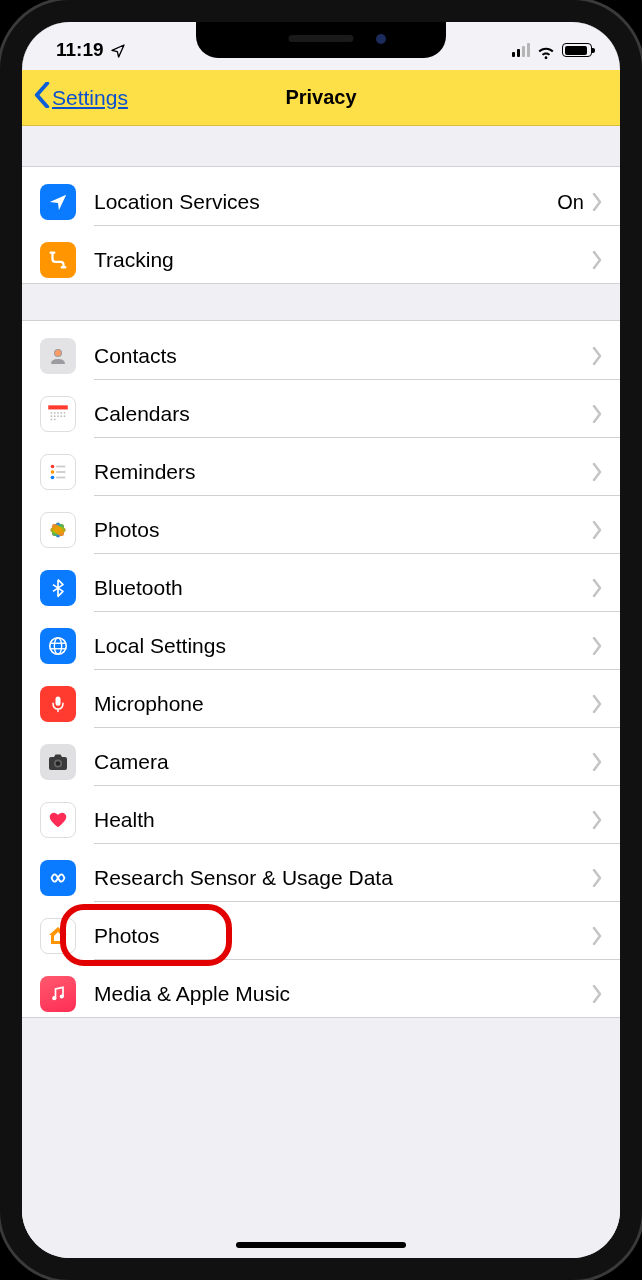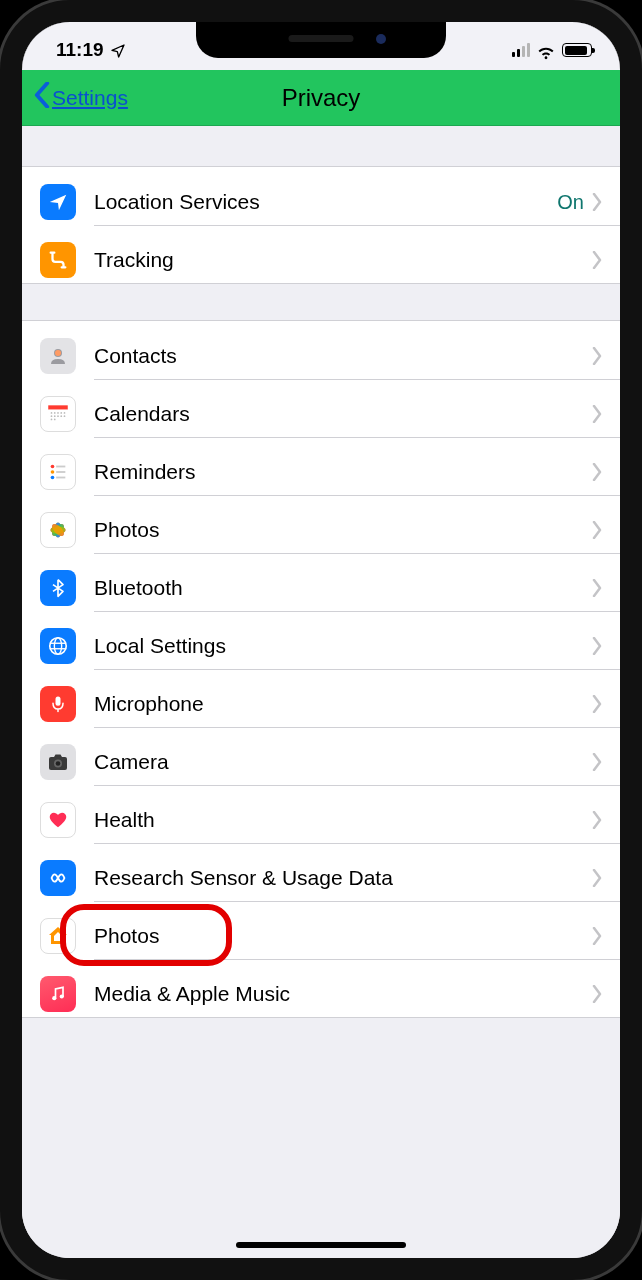--- a/index.html
+++ b/index.html
@@ -102,40 +102,40 @@
   }
   .battery-fill { position:absolute; left:1.5px; top:1.5px; bottom:1.5px; width:80%; background:#000; border-radius:2px; }
 
   .nav-bar {
     height: 56px;
     position: relative;
     display: flex;
     align-items: center;
     justify-content: center;
     border-bottom: 0.5px solid rgba(0,0,0,0.15);
-    background: #22c55e;
+    background: #fde047;
   }
   .back-btn {
     position: absolute;
     left: 12px;
     display: flex;
     align-items: center;
     gap: 2px;
     color: #0066cc;
     font-size: 21px;
   }
   .back-chevron { width: 16px; height: 26px; }
   .back-label {
     text-decoration: underline;
     font-size: 21px;
     color: #0a4fd0;
   }
   .nav-title {
-    font-size: 24px;
-    font-weight: 400;
+    font-size: 20px;
+    font-weight: 700;
     color: #000;
   }
 
   .content {
     flex: 1;
     overflow: hidden;
     background: #efeff4;
   }
   .section-gap { height: 40px; background: #efeff4; }
   .section-gap.small { height: 36px; }
@@ -169,21 +169,21 @@
   .row-label {
     font-size: 21px;
     color: #000;
     flex: 1;
     white-space: nowrap;
     overflow: hidden;
     text-overflow: ellipsis;
   }
   .row-value {
     font-size: 20px;
-    color: #0f766e;
+    color: #000000;
     margin-right: 8px;
   }
   .chevron {
     width: 10px; height: 18px;
     flex-shrink: 0;
   }
 
   .home-indicator {
     position: absolute;
     bottom: 10px;

